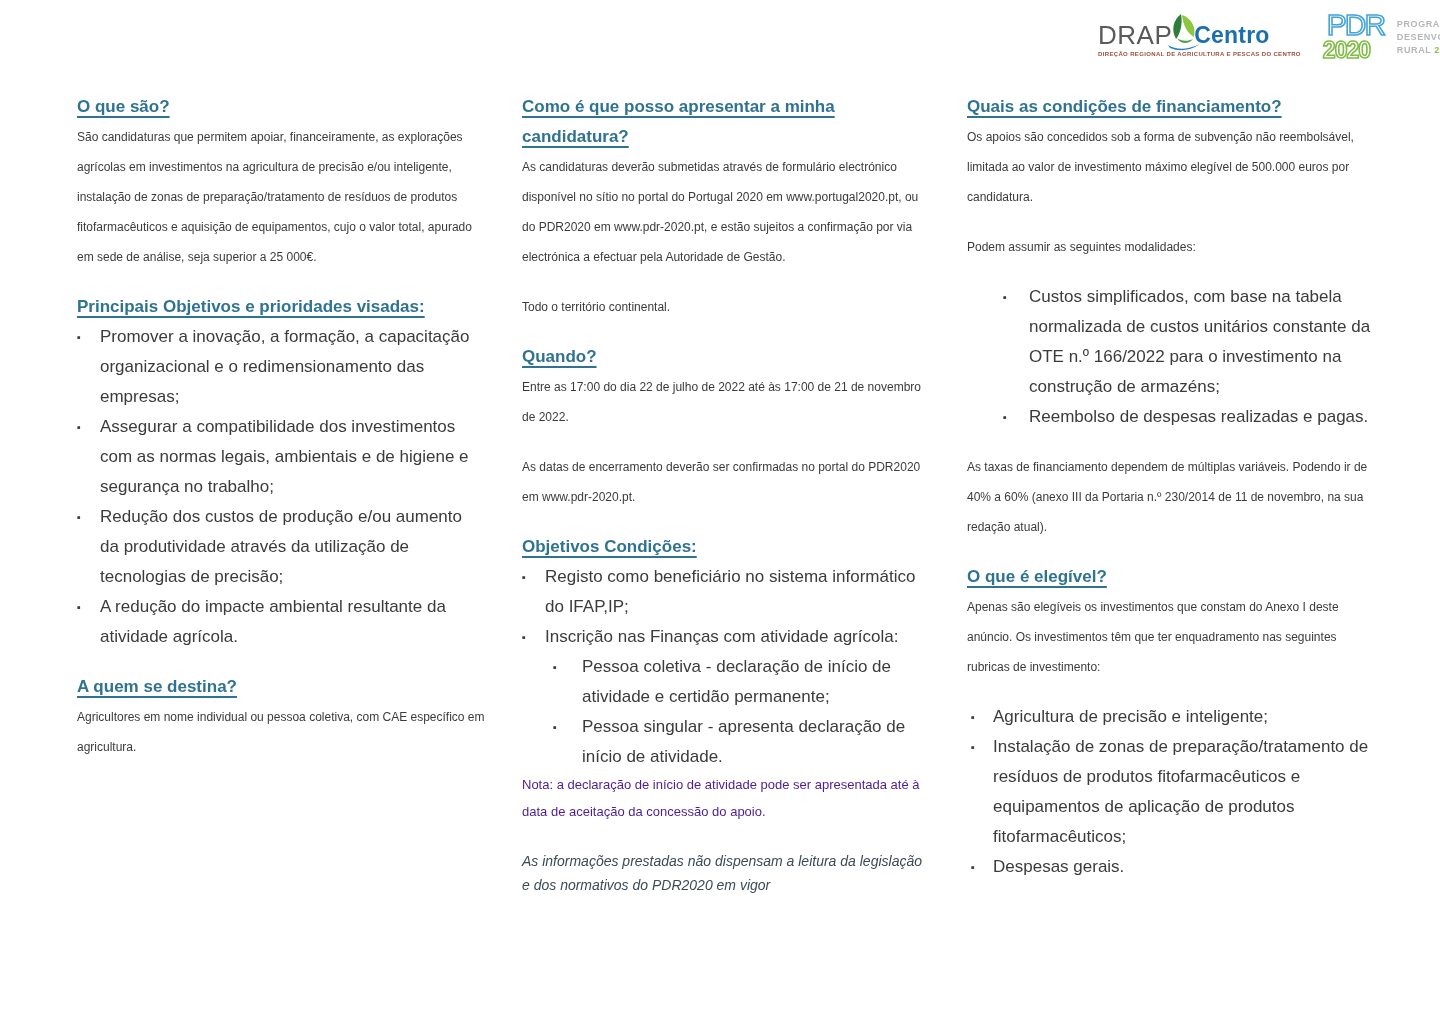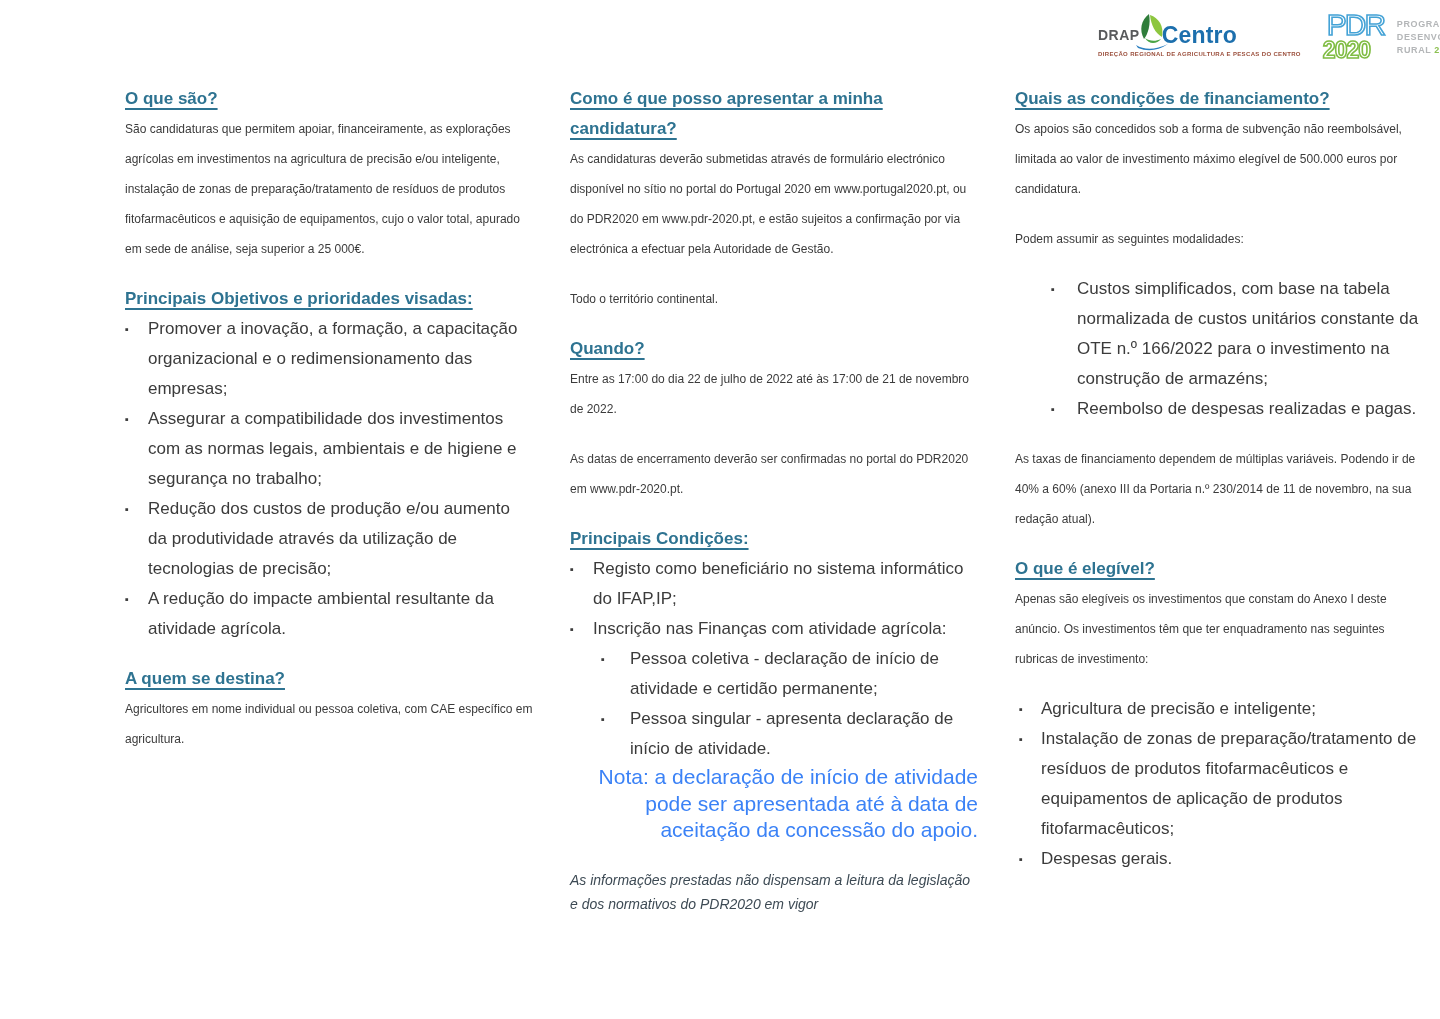--- a/index.html
+++ b/index.html
@@ -10,58 +10,58 @@
     color:#3b3b3b;
     position:relative;
     overflow:hidden;
   }
   .page{position:absolute;inset:0;}
 
   
   .logos{position:absolute;top:12px;left:1098px;display:flex;align-items:flex-start;gap:22px;}
   .drap-logo{display:flex;flex-direction:column;}
   .drap-row{display:flex;align-items:flex-end;}
-  .drap-word{font-size:14px;font-weight:bold;color:#595a5c;letter-spacing:.5px;line-height:26px;}
+  .drap-word{font-size:26px;font-weight:normal;color:#595a5c;letter-spacing:.5px;line-height:26px;}
   .centro-word{font-size:23px;font-weight:bold;color:#1c6fad;letter-spacing:.2px;line-height:26px;}
   .leaf-wrap{width:34px;height:40px;margin:0 -7px -4px -5px;position:relative;z-index:1;}
   .drap-sub{font-size:6px;color:#9b4f3c;letter-spacing:.35px;margin-top:3px;white-space:nowrap;font-weight:bold;}
   .pdr-logo{display:flex;align-items:center;}
   .pdr-mark{position:relative;width:64px;height:50px;flex:none;}
   .pdr-p{position:absolute;top:-4px;left:4px;font-size:30px;font-weight:normal;letter-spacing:-2px;color:#45a3d6;}
   .pdr-y{position:absolute;bottom:-2px;left:0;font-size:23px;font-weight:bold;letter-spacing:-1px;color:#7fbc42;}
   @supports (-webkit-text-stroke: 1px #000){
     .pdr-p{-webkit-text-stroke:1.6px #45a3d6;-webkit-text-fill-color:rgba(255,255,255,.06);}
     .pdr-y{-webkit-text-stroke:1.6px #7fbc42;-webkit-text-fill-color:rgba(255,255,255,.06);}
   }
   .pdr-caption{margin-left:10px;font-size:9px;font-weight:bold;line-height:13px;color:#b4b6b8;letter-spacing:.6px;white-space:nowrap;}
   .pdr-caption .green{color:#8cc051;}
 
   
-  .columns{position:absolute;top:84px;left:77px;display:flex;gap:37px;margin-left:48px;}
+  .columns{position:absolute;top:92px;left:77px;display:flex;gap:37px;}
   .col{width:408px;}
   .sec{margin-bottom:20px;}
   .hd{
     margin:0;font-size:17px;font-weight:bold;color:#2e7391;
     line-height:30px;
     text-decoration:underline;
     text-decoration-thickness:2px;
     text-underline-offset:4px;
   }
   .bd{margin:0;font-size:12px;line-height:30px;color:#3b3b3b;}
   .gap{margin-top:20px;}
   .bullet{display:flex;}
   .bullet .bm{flex:none;width:23px;font-size:11px;line-height:30px;color:#3b3b3b;}
   .bullet .bt{flex:1;font-size:17px;line-height:30px;color:#3b3b3b;}
   .bullet.sub{margin-left:31px;}
   .bullet.sub .bm{width:29px;}
   .bullet.indent{margin-left:36px;}
   .bullet.indent .bm{width:26px;}
   .bullet.slight{margin-left:4px;}
   .bullet.slight .bm{width:22px;}
-  .note{margin:0;font-size:21px;line-height:26.5px;color:#3b82f6;text-align:right;}
+  .note{margin:0;font-size:13px;line-height:26.5px;color:#4c1d95;}
   .footnote{margin-top:24px;font-style:italic;font-size:14px;line-height:24px;color:#3d4a54;}
 </style>
 </head>
 <body>
 
 <div class="page">
 
   <div class="logos">
     <div class="drap-logo">
       <div class="drap-row">
@@ -133,21 +133,21 @@
       </div>
       <div class="sec">
         <p class="bd">Todo o território continental.</p>
       </div>
       <div class="sec">
         <h2 class="hd">Quando?</h2>
         <p class="bd">Entre as 17:00 do dia 22 de julho de 2022 até às 17:00 de 21 de novembro de 2022.</p>
         <p class="bd gap">As datas de encerramento deverão ser confirmadas no portal do PDR2020 em www.pdr-2020.pt.</p>
       </div>
       <div class="sec">
-        <h2 class="hd">Principais Condições:</h2>
+        <h2 class="hd">Objetivos Condições:</h2>
         <div class="bullet">
           <span class="bm">▪</span>
           <span class="bt">Registo como beneficiário no sistema informático do IFAP,IP;</span>
         </div>
         <div class="bullet">
           <span class="bm">▪</span>
           <span class="bt">Inscrição nas Finanças com atividade agrícola:</span>
         </div>
         <div class="bullet sub">
           <span class="bm">▪</span>

